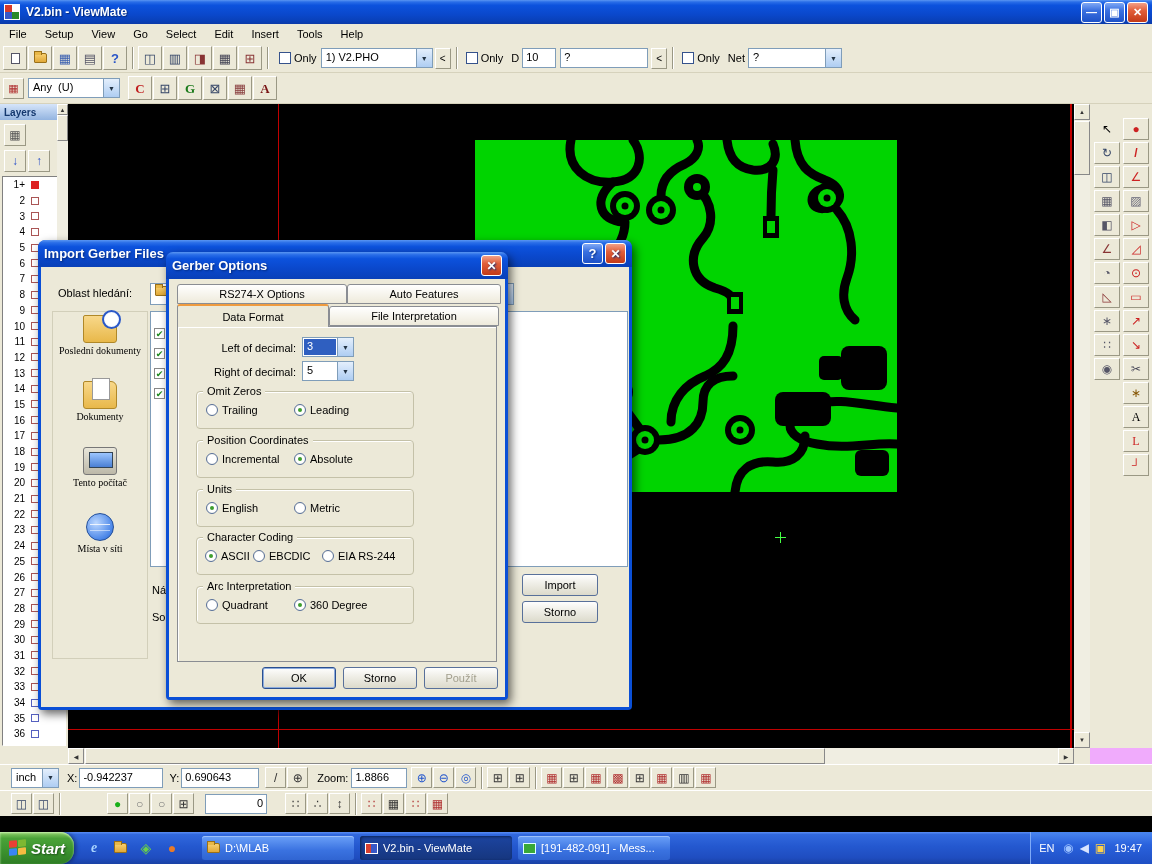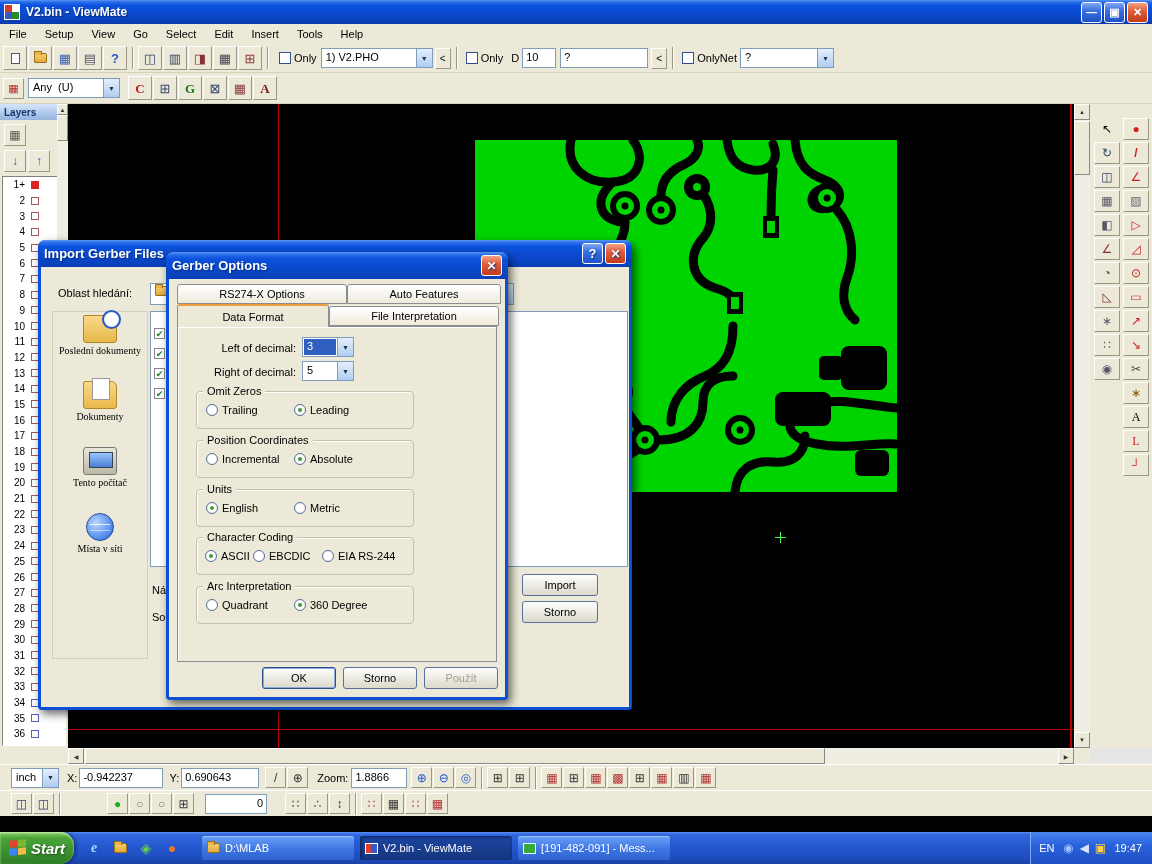--- a/index.html
+++ b/index.html
@@ -1,17 +1,17 @@
 <!DOCTYPE html>
 <html><head>
 <meta charset="utf-8">
 <style>
 *{box-sizing:border-box;margin:0;padding:0;}
 body{background:#444;font-family:"Liberation Sans",sans-serif;}
-#screen{position:relative;width:1152px;height:864px;background:#e5e5e5;overflow:hidden;font-size:11px;color:#000;}
+#screen{position:relative;width:1152px;height:864px;background:#f0abfc;overflow:hidden;font-size:11px;color:#000;}
 .abs{position:absolute;}
 
 #titlebar{position:absolute;left:0;top:0;width:1152px;height:24px;
  background:linear-gradient(180deg,#5a96f2 0%,#2a6ee8 8%,#0c52dd 22%,#0a48cc 60%,#0940b8 88%,#0b3aa8 100%);
  display:flex;align-items:center;padding:0 4px;}
 #titlebar .ttext{color:#fff;font-weight:bold;font-size:12px;margin-left:6px;text-shadow:1px 1px 1px #042a7c;flex:1;}
 .appicon{width:16px;height:16px;border:1px solid #fff;
  background:linear-gradient(#d83a2a,#d83a2a) 0 0/7px 7px no-repeat,linear-gradient(#fff,#fff) 7px 0/7px 7px no-repeat,
  linear-gradient(#3858c8,#3858c8) 0 7px/7px 7px no-repeat,linear-gradient(#2a8a2a,#2a8a2a) 7px 7px/7px 7px no-repeat,#fff;}
 .wbtn{width:21px;height:21px;margin-left:2px;border:1px solid #fff;border-radius:3px;color:#fff;font-size:11px;font-weight:bold;
@@ -217,21 +217,21 @@
     <div class="vsep"></div>
     <span class="chkbox" style="margin-left:4px;"></span>
     <span class="lbl">Only</span>
     <span class="lbl" style="margin-left:8px;">D</span>
     <div class="field" style="width:34px;margin-left:3px;">10</div>
     <div class="field" style="width:88px;margin-left:4px;">?</div>
     <div class="tbtn sm" style="width:16px;margin-left:3px;font-size:10px;">&lt;</div>
     <div class="vsep"></div>
     <span class="chkbox" style="margin-left:4px;"></span>
     <span class="lbl">Only</span>
-    <span class="lbl" style="">Net</span>
+    <span class="lbl" style="margin-left:8px;">Net</span>
     <div class="combo" style="width:94px;margin-left:3px;">
       <div class="val">?</div>
       <div class="drop">▼</div>
     </div>
   </div>
 
   <div id="tbar2" class="tbar">
     <div class="tbtn sm">
         <span class="glyph" style="color:#b03030;font-size:11px;">▦</span>
       </div>

